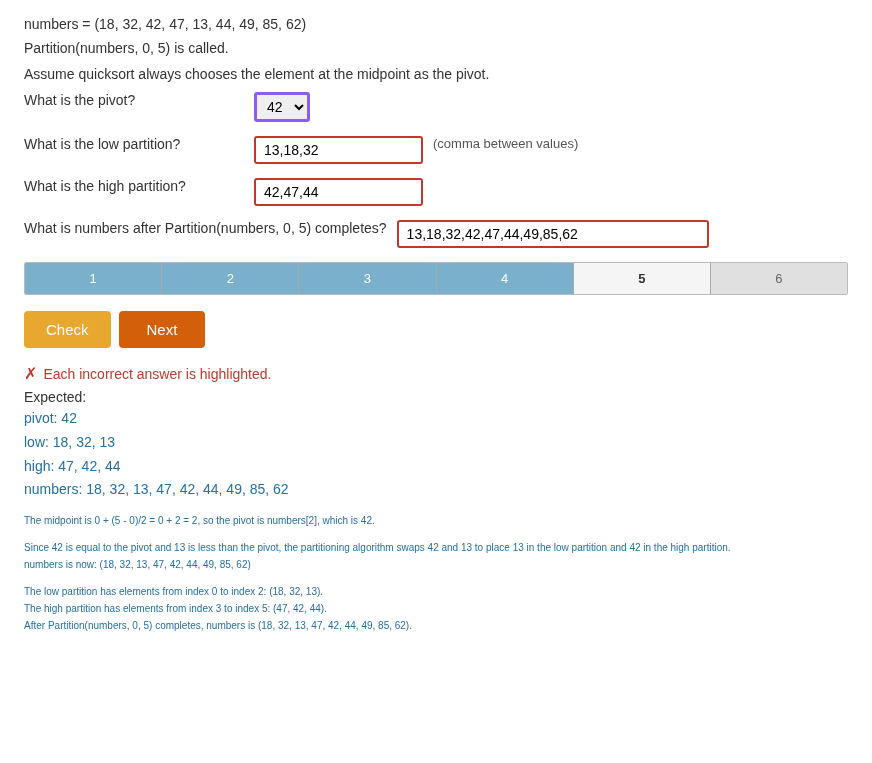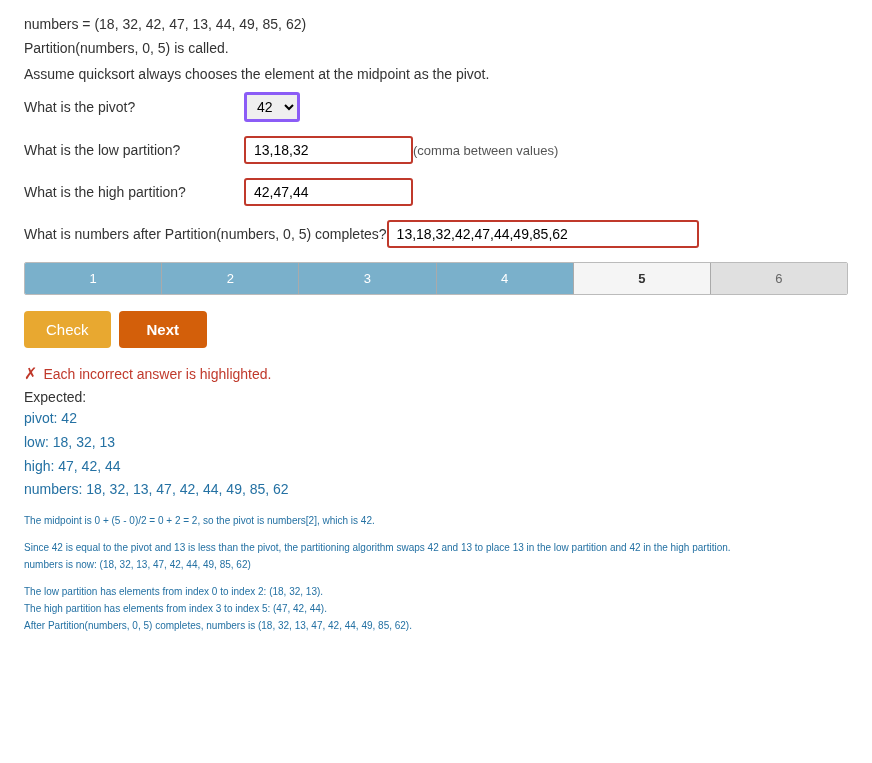--- a/index.html
+++ b/index.html
@@ -7,22 +7,22 @@
       font-family: Arial, sans-serif;
       font-size: 14px;
       background: #fff;
       color: #333;
       padding: 16px 24px;
       max-width: 872px;
     }
     .line { margin-bottom: 10px; }
     .question-row {
       display: flex;
-      align-items: center;
       margin-bottom: 14px;
+      gap: 10px;
     }
     .question-label {
       min-width: 220px;
       font-size: 14px;
     }
     .pivot-select {
       border: 3px solid #8b5cf6;
       border-radius: 3px;
       padding: 3px 6px;
       font-size: 14px;
@@ -87,21 +87,20 @@
       cursor: pointer;
     }
     .btn-next {
       background: #d35f0a;
       color: #fff;
       border: none;
       padding: 10px 28px;
       font-size: 15px;
       border-radius: 4px;
       cursor: pointer;
-      font-weight: bold;
     }
     .result-section {
       margin-top: 4px;
     }
     .error-line {
       display: flex;
       align-items: center;
       gap: 6px;
       margin-bottom: 6px;
       font-size: 14px;

